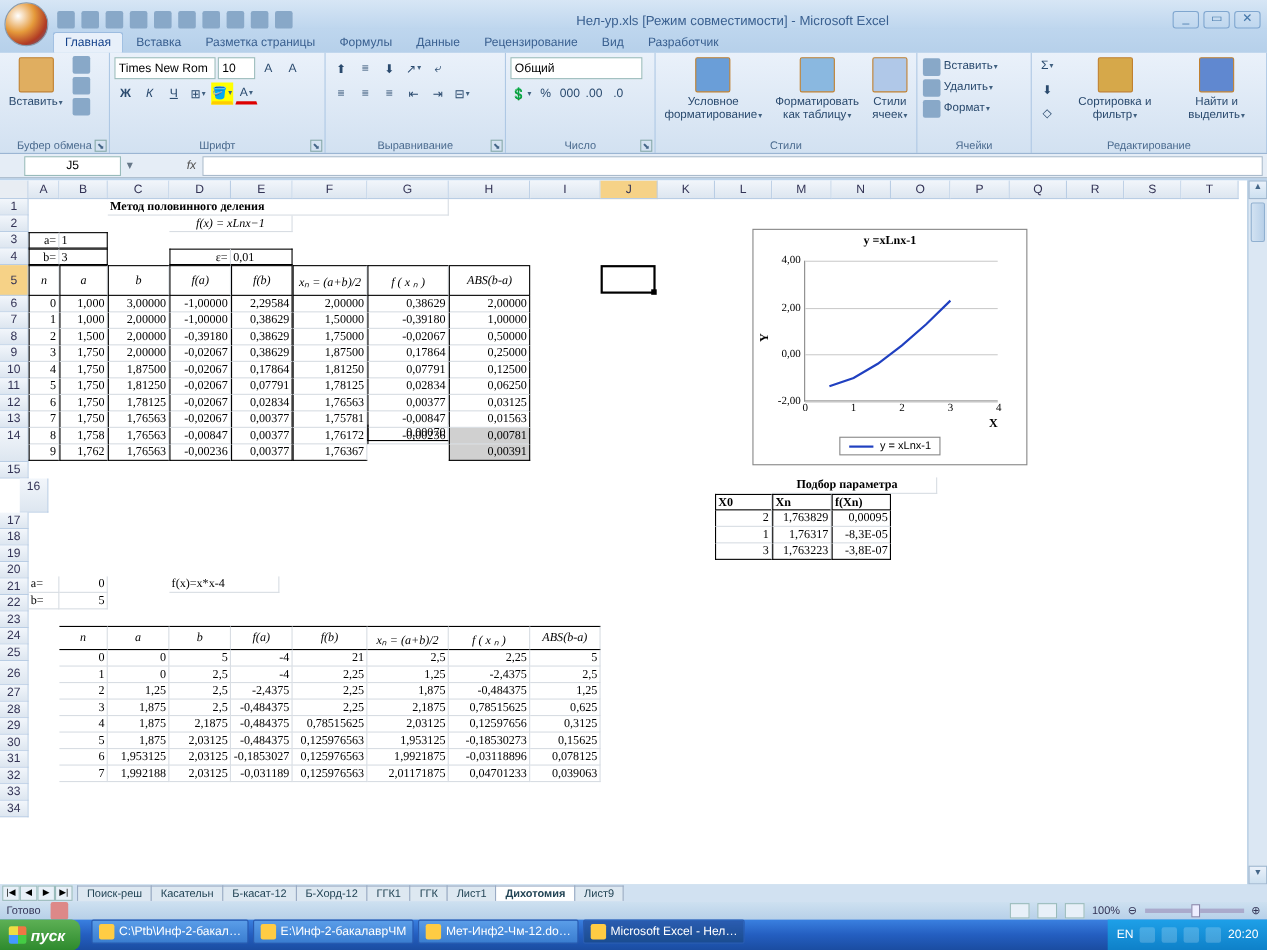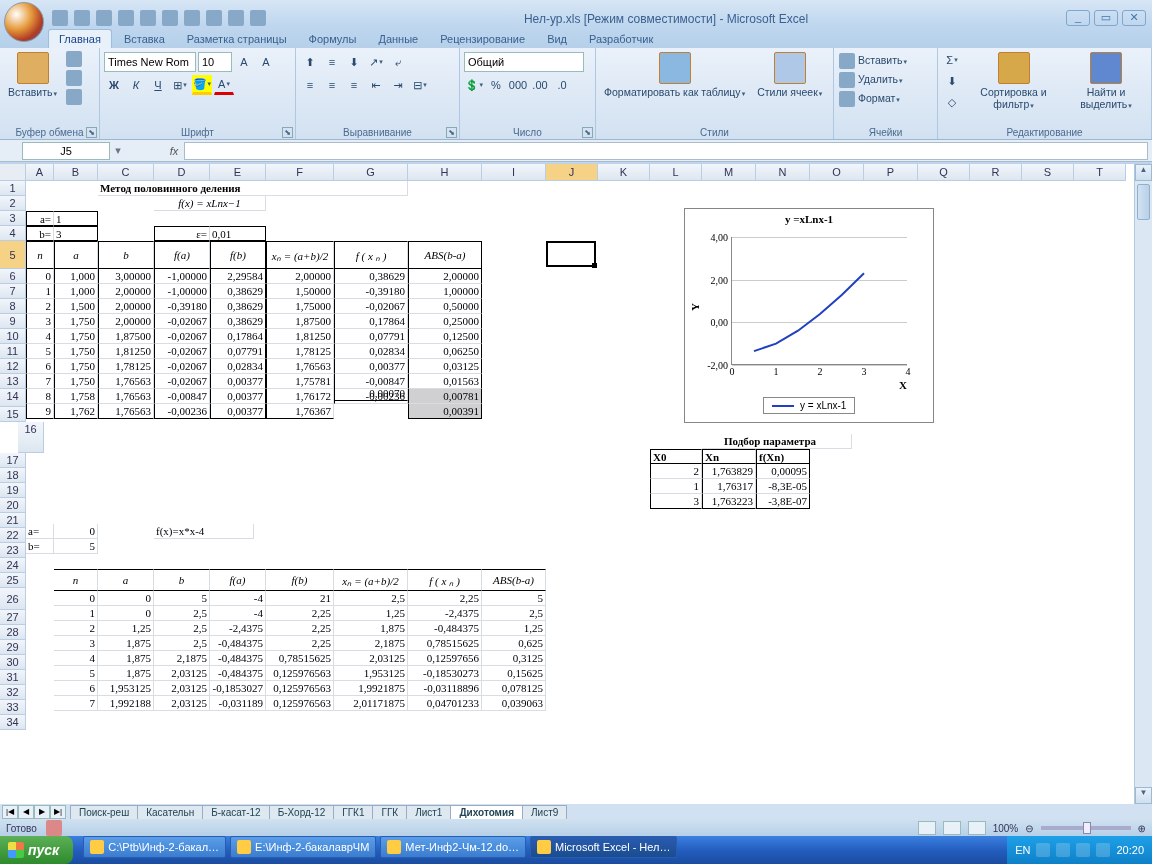--- a/index.html
+++ b/index.html
@@ -217,20 +217,24 @@
         <span class="sqbtn">.00</span>
         <span class="sqbtn">.0</span>
       </div>
     </div>
     <div class="rgroup-label">Число</div>
     <div class="dialog-launcher">⬊</div>
   </div>
 
   <div class="rgroup" style="width:238px">
     <div class="rgroup-content">
+      <div class="big-btn">
+        <div class="big-icon" style="background:#6a9ed8"></div>
+        <span class="btn-label drop-arrow">Условное форматирование</span>
+      </div>
       <div class="big-btn">
         <div class="big-icon" style="background:#8ab8e0"></div>
         <span class="btn-label drop-arrow">Форматировать как таблицу</span>
       </div>
       <div class="big-btn">
         <div class="big-icon" style="background:#b0c8e8"></div>
         <span class="btn-label drop-arrow">Стили ячеек</span>
       </div>
     </div>
     <div class="rgroup-label">Стили</div>
@@ -314,21 +318,21 @@
       <div class="rowhdr" style="height: 15px; line-height: 15px;">4</div>
       <div class="rowhdr sel" style="height: 28px; line-height: 28px;">5</div>
       <div class="rowhdr" style="height: 15px; line-height: 15px;">6</div>
       <div class="rowhdr" style="height: 15px; line-height: 15px;">7</div>
       <div class="rowhdr" style="height: 15px; line-height: 15px;">8</div>
       <div class="rowhdr" style="height: 15px; line-height: 15px;">9</div>
       <div class="rowhdr" style="height: 15px; line-height: 15px;">10</div>
       <div class="rowhdr" style="height: 15px; line-height: 15px;">11</div>
       <div class="rowhdr" style="height: 15px; line-height: 15px;">12</div>
       <div class="rowhdr" style="height: 15px; line-height: 15px;">13</div>
-      <div class="rowhdr" style="height: 18px; line-height: 15px;">14</div>
+      <div class="rowhdr" style="height: 31px; line-height: 15px;">14</div>
       <div class="rowhdr" style="height: 15px; line-height: 15px;">15</div>
       <div class="rowhdr" style="height: 31px; line-height: 15px; margin-left: 18px;">16</div>
       <div class="rowhdr" style="height: 15px; line-height: 15px;">17</div>
       <div class="rowhdr" style="height: 15px; line-height: 15px;">18</div>
       <div class="rowhdr" style="height: 15px; line-height: 15px;">19</div>
       <div class="rowhdr" style="height: 15px; line-height: 15px;">20</div>
       <div class="rowhdr" style="height: 15px; line-height: 15px;">21</div>
       <div class="rowhdr" style="height: 15px; line-height: 15px;">22</div>
       <div class="rowhdr" style="height: 15px; line-height: 15px;">23</div>
       <div class="rowhdr" style="height: 15px; line-height: 15px;">24</div>

